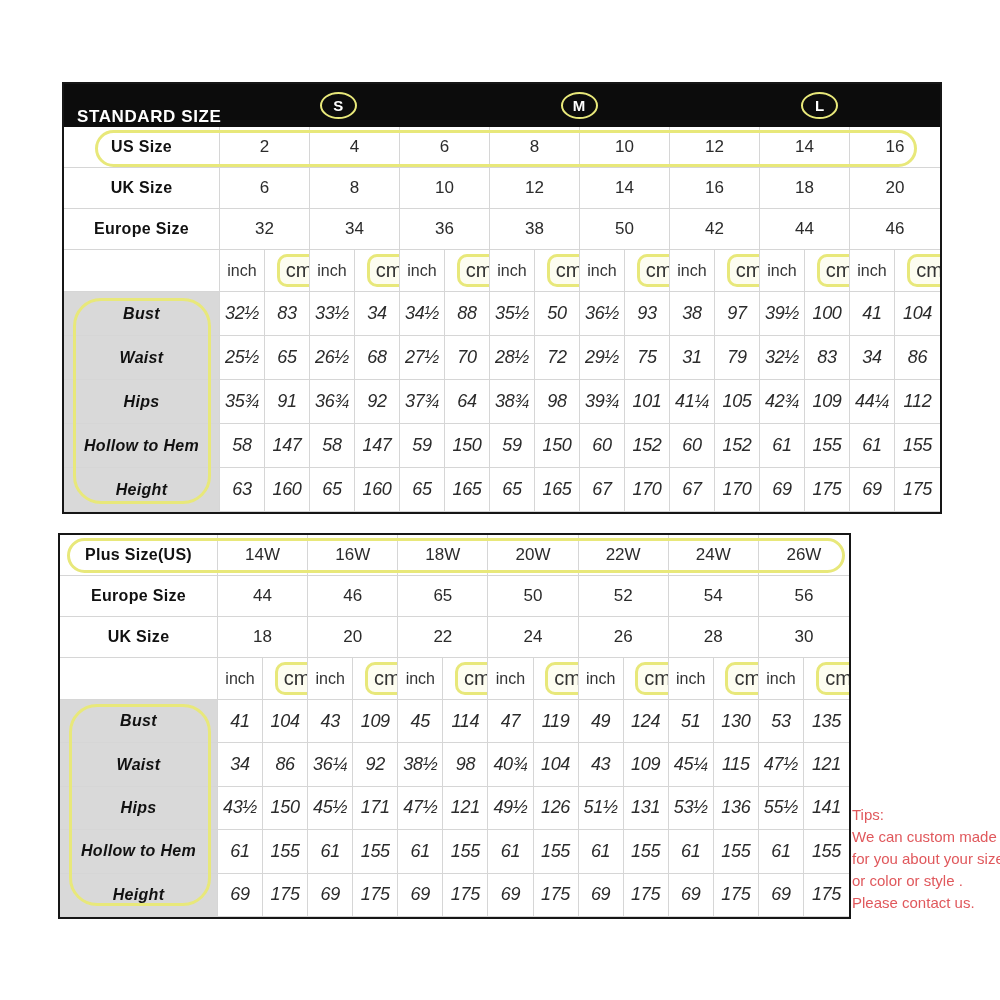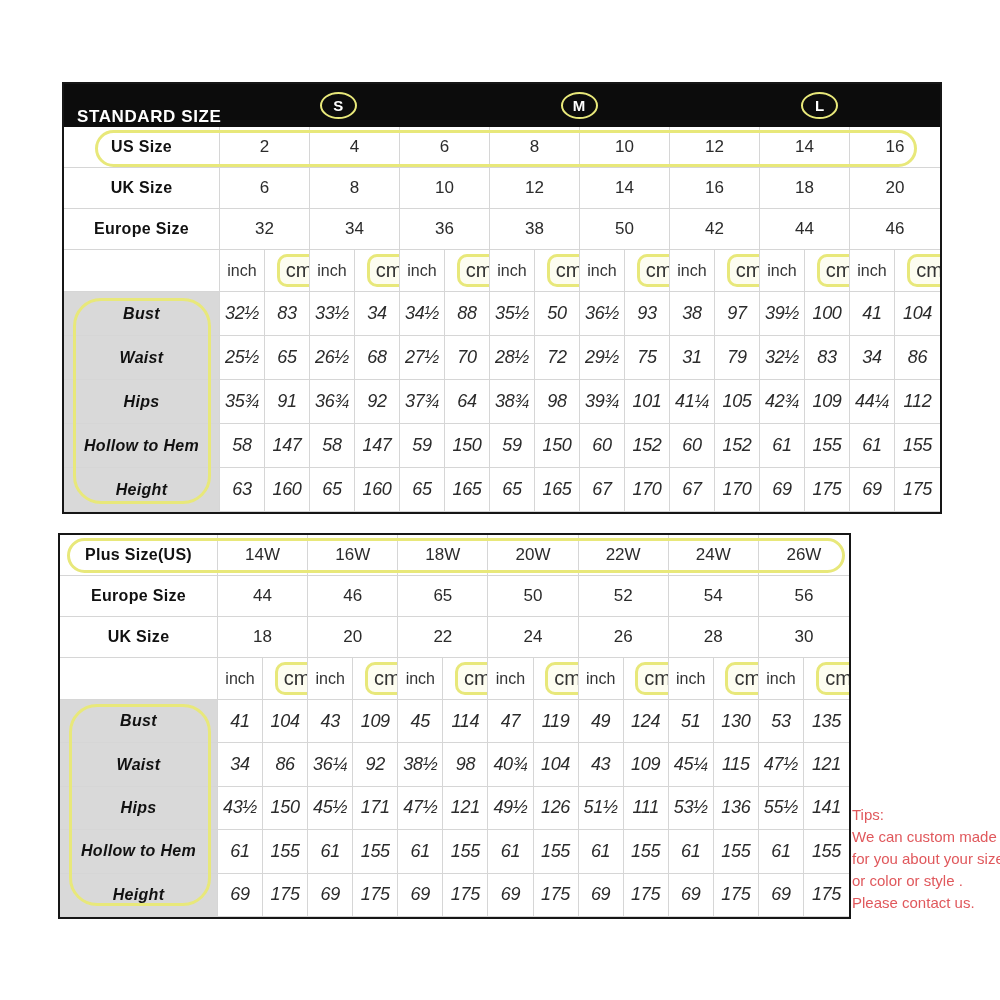--- a/index.html
+++ b/index.html
@@ -353,21 +353,21 @@
         <div class="cell label-cell gray">Hips</div>
         <div class="cell value-cell">43½</div>
         <div class="cell value-cell">150</div>
         <div class="cell value-cell">45½</div>
         <div class="cell value-cell">171</div>
         <div class="cell value-cell">47½</div>
         <div class="cell value-cell">121</div>
         <div class="cell value-cell">49½</div>
         <div class="cell value-cell">126</div>
         <div class="cell value-cell">51½</div>
-        <div class="cell value-cell">111</div>
+        <div class="cell value-cell">131</div>
         <div class="cell value-cell">53½</div>
         <div class="cell value-cell">136</div>
         <div class="cell value-cell">55½</div>
         <div class="cell value-cell">141</div>
       </div>
       <div class="row meas-row">
         <div class="cell label-cell gray">Hollow to Hem</div>
         <div class="cell value-cell">61</div>
         <div class="cell value-cell">155</div>
         <div class="cell value-cell">61</div>

